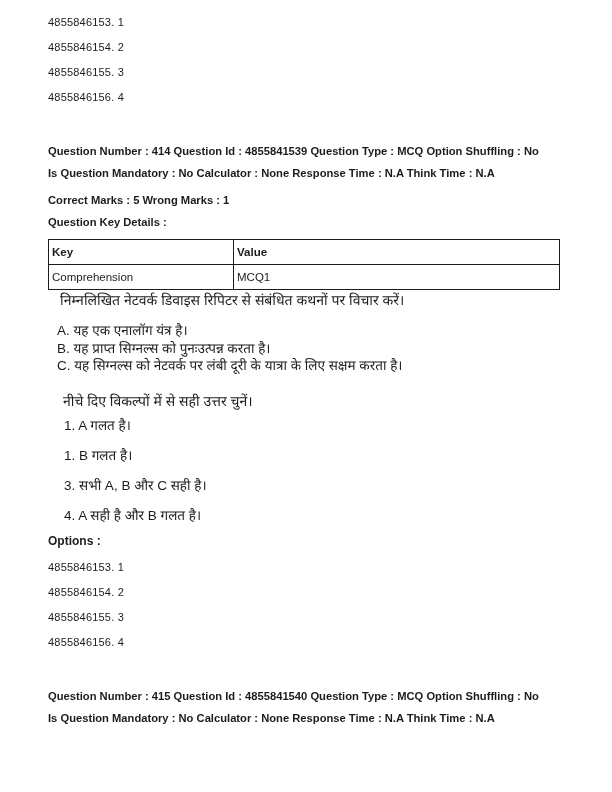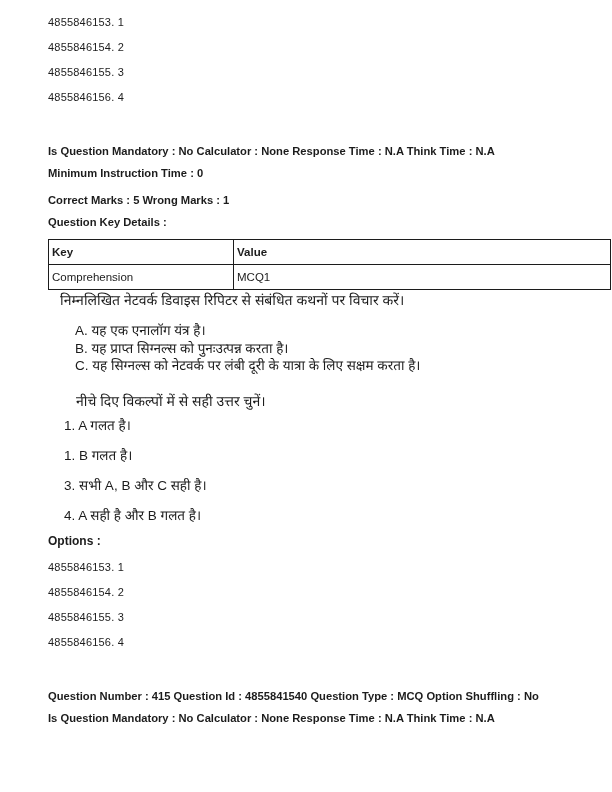--- a/index.html
+++ b/index.html
@@ -33,49 +33,49 @@
   .meta-line {
     font-weight: bold;
     font-size: 11.2px;
     line-height: 22px;
     white-space: nowrap;
   }
   .meta-line.gap-before { margin-top: 5px; }
   
   .key-table {
     border-collapse: collapse;
-    width: 563px;
+    width: 512px;
     margin-top: 6px;
     border: 1.5px solid #1c1c1c;
   }
   .key-table th, .key-table td {
     border: 1px solid #1c1c1c;
     font-size: 11.5px;
     text-align: left;
     padding: 4px 4px 4px 3px;
     font-weight: normal;
     height: 16px;
   }
   .key-table th { font-weight: bold; }
   .key-table .col-key { width: 177px; }
   
   .q-text {
     margin: 0 0 0 12px;
     font-size: 14px;
     line-height: 20px;
   }
   .statements {
-    margin: 12px 0 0 27px;
+    margin: 12px 0 0 9px;
   }
   .statement {
     font-size: 13.5px;
     line-height: 17.5px;
   }
   .prompt {
-    margin: 16px 0 0 28px;
+    margin: 16px 0 0 15px;
     font-size: 14px;
     line-height: 20px;
   }
   .choices { margin: 0 0 0 16px; }
   .choice {
     font-size: 13.5px;
     line-height: 30px;
   }
   .options-label {
     margin-top: 0;
@@ -92,22 +92,22 @@
 <div class="page">
 
   <div class="opt-list">
     <div class="opt-line">4855846153. 1</div>
     <div class="opt-line">4855846154. 2</div>
     <div class="opt-line">4855846155. 3</div>
     <div class="opt-line">4855846156. 4</div>
   </div>
 
   <div class="meta-block">
+    <div class="meta-line">Question Number : 414 Question Id : 4855841539 Question Type : MCQ Option Shuffling : No</div>
     <div class="meta-line">Is Question Mandatory : No Calculator : None Response Time : N.A Think Time : N.A</div>
-    <div class="meta-line">Minimum Instruction Time : 0</div>
     <div class="meta-line gap-before">Correct Marks : 5 Wrong Marks : 1</div>
     <div class="meta-line">Question Key Details :</div>
   </div>
 
   <table class="key-table">
     <thead>
       <tr>
         <th class="col-key">Key</th>
         <th>Value</th>
       </tr>

